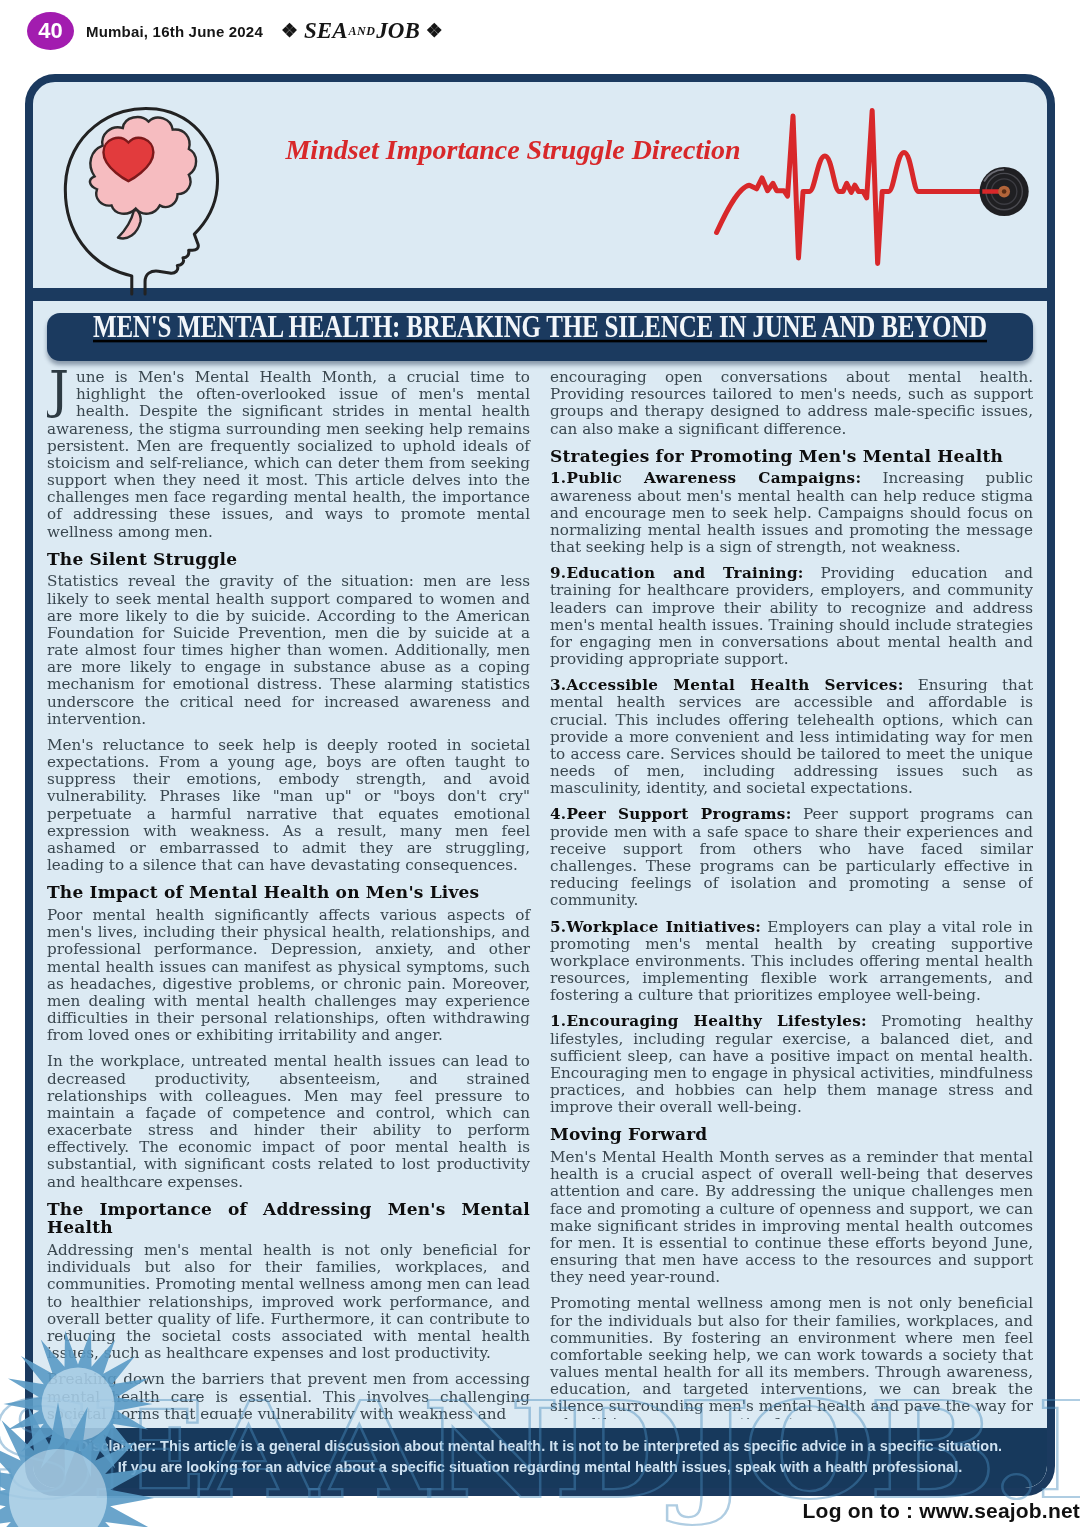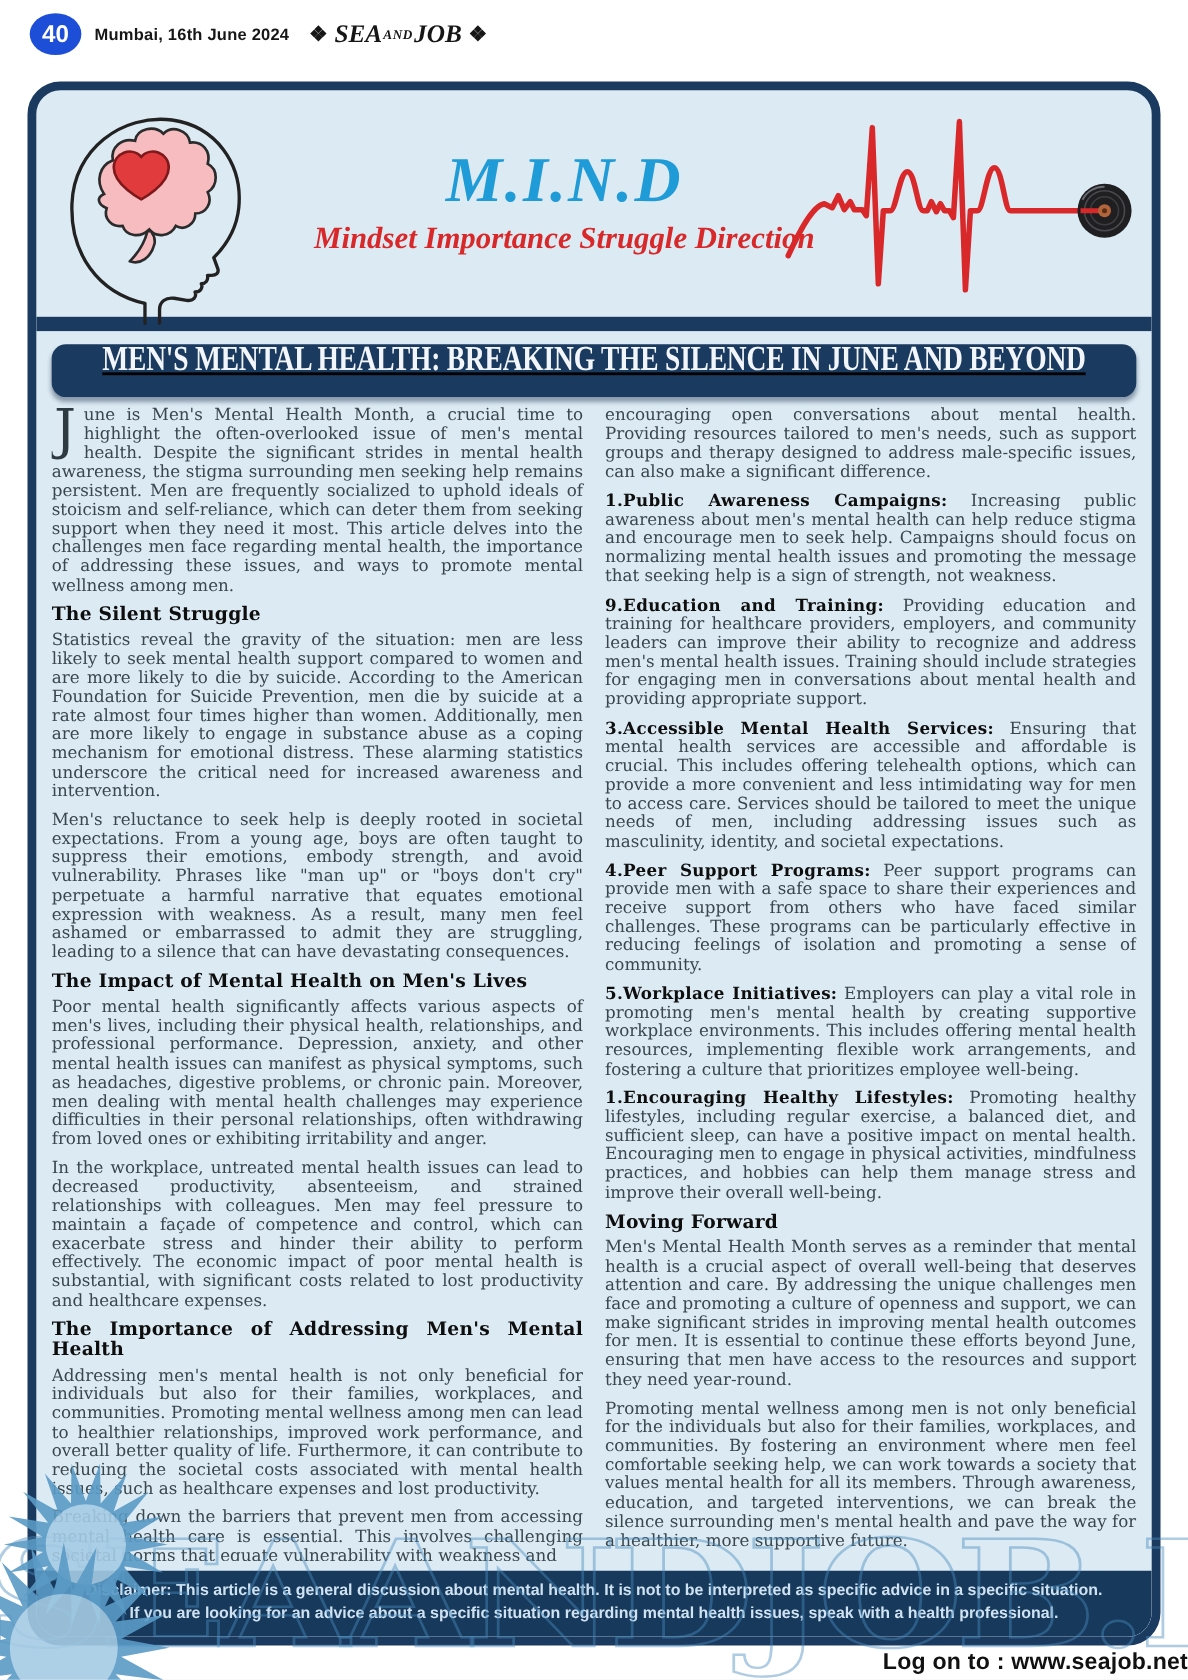--- a/index.html
+++ b/index.html
@@ -10,21 +10,21 @@
     --body-text:#39464e;
   }
   *{box-sizing:border-box;margin:0;padding:0;}
   html,body{width:1080px;height:1527px;}
   body{
     position:relative;background:#fff;overflow:hidden;
     font-family:"Liberation Sans",sans-serif;
   }
   
   .topbar{position:absolute;top:12px;left:27px;display:flex;align-items:center;gap:12px;z-index:3;}
-  .page-badge{width:47px;height:38px;background:#1d4ed8;color:#fff;border-radius:50%;
+  .page-badge{width:47px;height:38px;background:#a21caf;color:#fff;border-radius:50%;
     display:grid;place-items:center;font-size:22px;font-weight:bold;}
   .page-date{font-size:15px;font-weight:bold;color:#161616;letter-spacing:.2px;}
   .brand{font-family:"Liberation Serif",serif;font-style:italic;font-weight:bold;color:#161616;font-size:23px;display:flex;align-items:baseline;}
   .brand .orn{font-style:normal;font-size:19px;margin:0 6px;transform:translateY(-1px);}
   .brand .and{font-size:12px;letter-spacing:.5px;align-self:center;margin:2px 1px;}
   
   .main-box{
     position:absolute;left:25px;top:74px;width:1030px;height:1422px;
     background:var(--light-blue);border:8px solid var(--navy);border-radius:30px;
     overflow:hidden;z-index:1;
@@ -98,21 +98,20 @@
     <svg class="head-illustration" viewBox="0 0 230 215">
       <path d="M 100,215 L 100,196 C 55,186 28,148 30,100 C 32,48 78,14 126,20 C 168,26 194,62 190,104 C 188,124 178,140 166,152 L 170,163 C 171,167 168,169 164,169 L 160,169 C 161,174 158,177 154,177 C 156,181 153,185 148,185 C 150,190 146,194 140,193 L 128,191 C 120,190 114,194 114,202 L 114,215" fill="none" stroke="#222" stroke-width="3.2" stroke-linecap="round" stroke-linejoin="round"></path>
       <g transform="translate(14,6) scale(0.85)">
         <path d="M 55,100 C 45,85 50,68 65,62 C 62,48 75,36 90,40 C 92,26 112,22 122,32 C 132,22 150,28 152,42 C 166,40 176,52 172,66 C 184,72 184,90 172,98 C 178,110 170,122 158,122 C 158,134 146,142 136,136 C 130,148 114,150 106,140 C 96,150 80,148 76,136 C 64,138 54,128 58,116 C 48,112 46,104 55,100 Z" fill="#f6bcc0" stroke="#2b2b2b" stroke-width="3"></path>
         <path d="M 104,142 C 100,158 92,168 84,176 C 96,180 108,172 112,156 C 113,150 111,146 108,142 Z" fill="#f6bcc0" stroke="#2b2b2b" stroke-width="3" stroke-linejoin="round"></path>
         <path d="M 128,70 C 128,54 108,46 97,58 C 86,46 66,54 66,70 C 66,90 97,106 97,106 C 97,106 128,90 128,70 Z" fill="#e23b3d" stroke="#7d191b" stroke-width="3"></path>
       </g>
     </svg>
 
     <div class="mind-block">
-      <div class="mind-title">M.I.N.D</div>
       <div class="mind-subtitle">Mindset Importance Struggle Direction</div>
     </div>
 
     <svg class="ekg" viewBox="0 0 350 200">
       <path d="M 2,150 C 12,128 26,100 38,98 L 46,102 L 52,90 L 58,104 L 64,96 L 68,104 L 76,104 L 80,110 L 86,22 L 92,178 L 97,105 L 104,105 C 110,105 113,66 121,66 C 129,66 131,105 137,105 L 141,105 L 145,96 L 150,106 L 154,98 L 158,105 L 163,105 L 167,112 L 173,16 L 179,184 L 184,105 L 191,105 C 197,105 200,62 208,62 C 216,62 218,105 224,105 L 318,105" fill="none" stroke="#d8282a" stroke-width="5.5" stroke-linecap="round" stroke-linejoin="round"></path>
       <g>
         <circle cx="318" cy="105" r="27" fill="#1f1f22"></circle>
         <circle cx="318" cy="105" r="20" fill="none" stroke="#4a4a50" stroke-width="1.5"></circle>
         <circle cx="318" cy="105" r="14" fill="none" stroke="#3c3c42" stroke-width="1.5"></circle>
         <path d="M 296,94 A 24,24 0 0 1 318,81" fill="none" stroke="#6a6a72" stroke-width="2"></path>
@@ -137,20 +136,21 @@
           <p>Men's reluctance to seek help is deeply rooted in societal expectations. From a young age, boys are often taught to suppress their emotions, embody strength, and avoid vulnerability. Phrases like "man up" or "boys don't cry" perpetuate a harmful narrative that equates emotional expression with weakness. As a result, many men feel ashamed or embarrassed to admit they are struggling, leading to a silence that can have devastating consequences.</p>
           <h3>The Impact of Mental Health on Men's Lives</h3>
           <p>Poor mental health significantly affects various aspects of men's lives, including their physical health, relationships, and professional performance. Depression, anxiety, and other mental health issues can manifest as physical symptoms, such as headaches, digestive problems, or chronic pain. Moreover, men dealing with mental health challenges may experience difficulties in their personal relationships, often withdrawing from loved ones or exhibiting irritability and anger.</p>
           <p>In the workplace, untreated mental health issues can lead to decreased productivity, absenteeism, and strained relationships with colleagues. Men may feel pressure to maintain a façade of competence and control, which can exacerbate stress and hinder their ability to perform effectively. The economic impact of poor mental health is substantial, with significant costs related to lost productivity and healthcare expenses.</p>
           <h3>The Importance of Addressing Men's Mental Health</h3>
           <p>Addressing men's mental health is not only beneficial for individuals but also for their families, workplaces, and communities. Promoting mental wellness among men can lead to healthier relationships, improved work performance, and overall better quality of life. Furthermore, it can contribute to reducing the societal costs associated with mental health issues, such as healthcare expenses and lost productivity.</p>
           <p>Breaking down the barriers that prevent men from accessing mental health care is essential. This involves challenging societal norms that equate vulnerability with weakness and</p>
         </div>
       <div class="col">
           <p>encouraging open conversations about mental health. Providing resources tailored to men's needs, such as support groups and therapy designed to address male-specific issues, can also make a significant difference.</p>
+          <h3>Strategies for Promoting Men's Mental Health</h3>
           <p><b>1.Public Awareness Campaigns:</b> Increasing public awareness about men's mental health can help reduce stigma and encourage men to seek help. Campaigns should focus on normalizing mental health issues and promoting the message that seeking help is a sign of strength, not weakness.</p>
           <p><b>9.Education and Training:</b> Providing education and training for healthcare providers, employers, and community leaders can improve their ability to recognize and address men's mental health issues. Training should include strategies for engaging men in conversations about mental health and providing appropriate support.</p>
           <p><b>3.Accessible Mental Health Services:</b> Ensuring that mental health services are accessible and affordable is crucial. This includes offering telehealth options, which can provide a more convenient and less intimidating way for men to access care. Services should be tailored to meet the unique needs of men, including addressing issues such as masculinity, identity, and societal expectations.</p>
           <p><b>4.Peer Support Programs:</b> Peer support programs can provide men with a safe space to share their experiences and receive support from others who have faced similar challenges. These programs can be particularly effective in reducing feelings of isolation and promoting a sense of community.</p>
           <p><b>5.Workplace Initiatives:</b> Employers can play a vital role in promoting men's mental health by creating supportive workplace environments. This includes offering mental health resources, implementing flexible work arrangements, and fostering a culture that prioritizes employee well-being.</p>
           <p><b>1.Encouraging Healthy Lifestyles:</b> Promoting healthy lifestyles, including regular exercise, a balanced diet, and sufficient sleep, can have a positive impact on mental health. Encouraging men to engage in physical activities, mindfulness practices, and hobbies can help them manage stress and improve their overall well-being.</p>
           <h3>Moving Forward</h3>
           <p>Men's Mental Health Month serves as a reminder that mental health is a crucial aspect of overall well-being that deserves attention and care. By addressing the unique challenges men face and promoting a culture of openness and support, we can make significant strides in improving mental health outcomes for men. It is essential to continue these efforts beyond June, ensuring that men have access to the resources and support they need year-round.</p>
           <p>Promoting mental wellness among men is not only beneficial for the individuals but also for their families, workplaces, and communities. By fostering an environment where men feel comfortable seeking help, we can work towards a society that values mental health for all its members. Through awareness, education, and targeted interventions, we can break the silence surrounding men's mental health and pave the way for a healthier, more supportive future.</p>
         </div>

